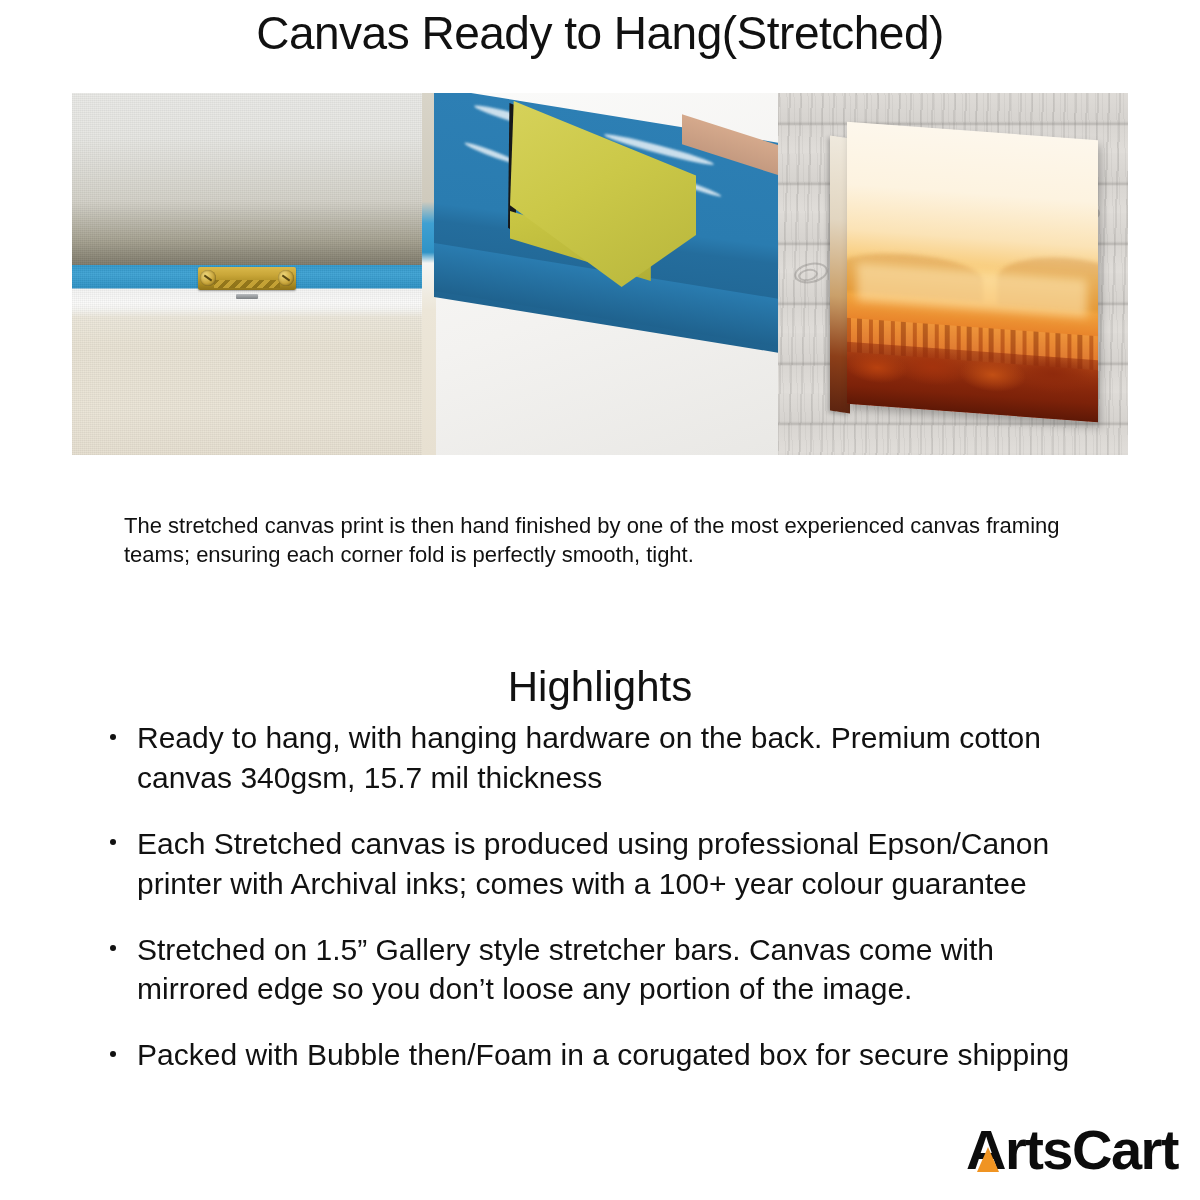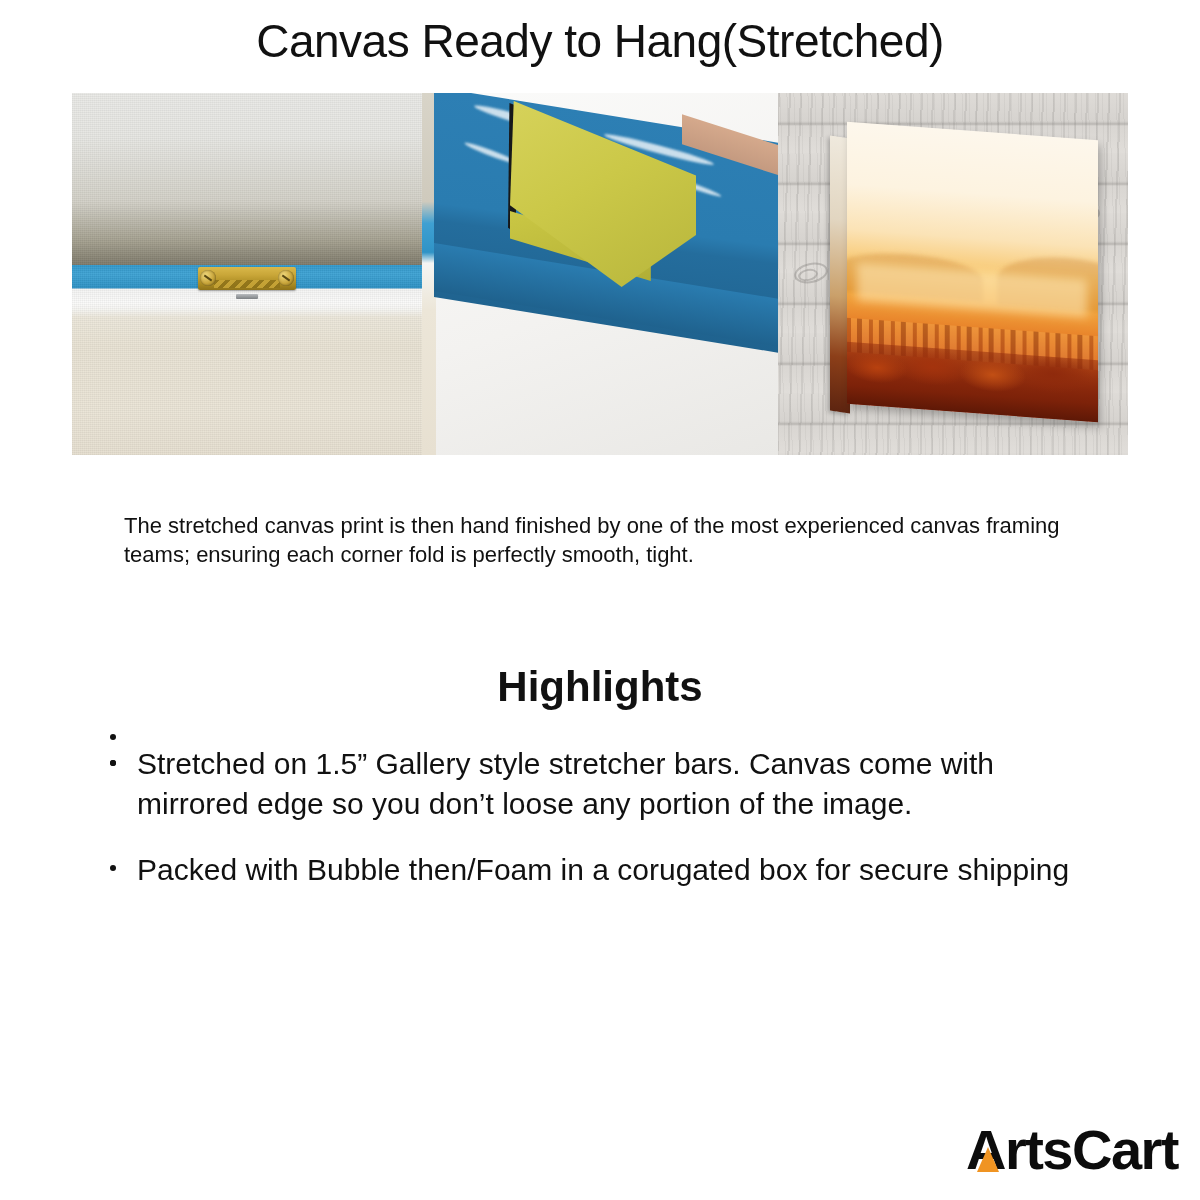--- a/index.html
+++ b/index.html
@@ -16,21 +16,21 @@
     position: relative;
   }
 
   
   .page-title {
     text-align: center;
     font-size: 46px;
     line-height: 1;
     font-weight: 400;
     letter-spacing: -0.5px;
-    padding-top: 18px;
+    padding-top: 10px;
     color: #111111;
     white-space: nowrap;
   }
 
   
   .image-strip {
     position: absolute;
     left: 72px;
     top: 93px;
     width: 1056px;
@@ -315,21 +315,21 @@
     font-size: 22px;
     line-height: 1.31;
     color: #111111;
   }
   .highlights-title {
     position: absolute;
     left: 0; right: 0;
     top: 628px;
     text-align: center;
     font-size: 42px;
-    font-weight: 700;
+    font-weight: 400;
     color: #111111;
   }
   .bullets {
     position: absolute;
     left: 104px;
     top: 718px;
     width: 1010px;
     list-style: none;
     margin: 0;
     padding: 0;
@@ -431,23 +431,25 @@
 
 </div>
 
 <p class="intro">The stretched canvas print is then hand finished by one of the most experienced canvas framing teams; ensuring each corner fold is perfectly smooth, tight.</p>
 
 <h2 class="highlights-title">Highlights</h2>
 
 <ul class="bullets">
   <li>
     <span class="dot"></span>
+    <span>Ready to hang,  with hanging hardware on the back.  Premium cotton canvas 340gsm, 15.7 mil thickness</span>
   </li>
   <li>
     <span class="dot"></span>
+    <span>Each Stretched canvas is produced using professional Epson/Canon printer with Archival inks; comes with a 100+ year colour guarantee</span>
   </li>
   <li>
     <span class="dot"></span>
     <span>Stretched on 1.5” Gallery style stretcher bars. Canvas come with mirrored edge so you don’t loose any portion of the image.</span>
   </li>
   <li>
     <span class="dot"></span>
     <span>Packed with Bubble then/Foam in a corugated box for secure shipping</span>
   </li>
 </ul>

